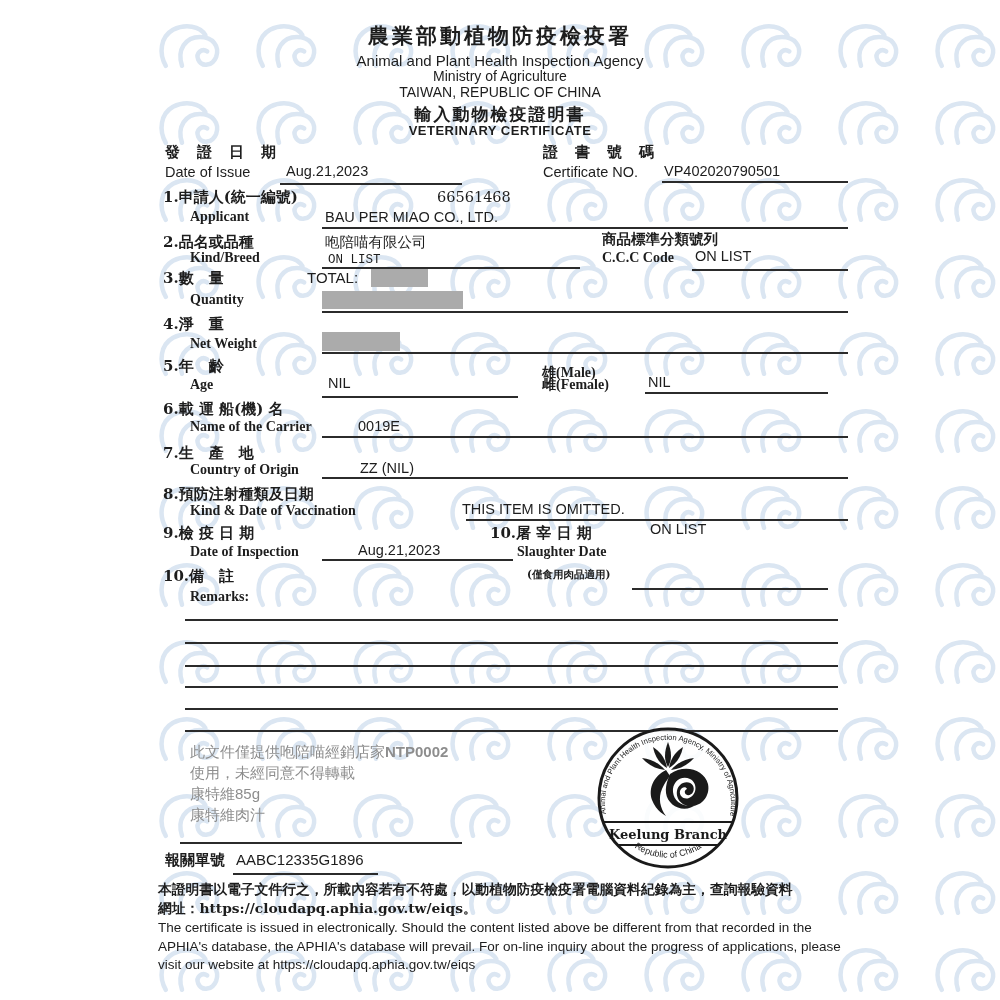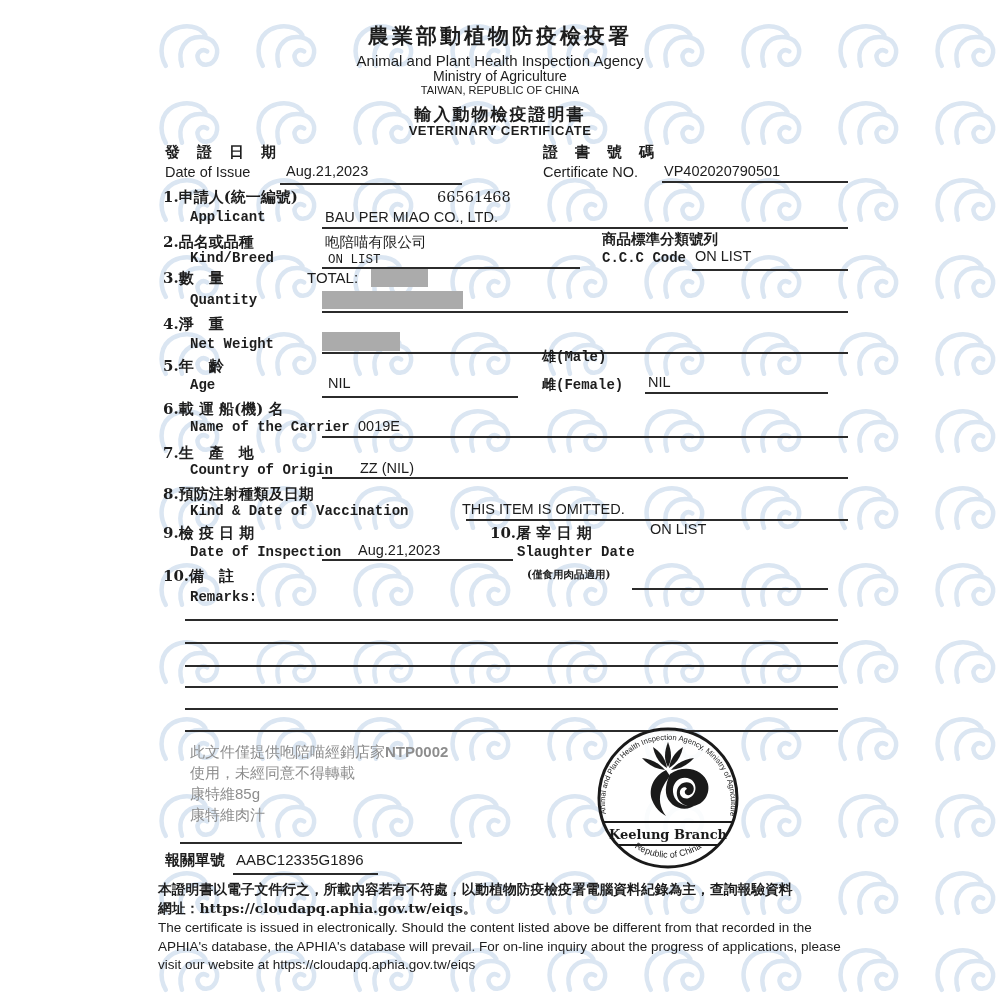--- a/index.html
+++ b/index.html
@@ -4,21 +4,21 @@
 <style>
   html,body{margin:0;padding:0;background:#ffffff;}
   .page{position:relative;width:1000px;height:1000px;background:#ffffff;overflow:hidden;
         font-family:"Liberation Sans","DejaVu Sans",sans-serif;color:#1d1d1d;}
   #wm{position:absolute;inset:0;z-index:0;}
   .wm-motif{position:absolute;}
   .layer{position:absolute;inset:0;z-index:1;}
   .abs{position:absolute;white-space:nowrap;}
   .zh-label{font-family:"DejaVu Serif","Liberation Serif",serif;font-weight:700;font-size:15px;}
   .zh-big{font-family:Liberation Sans, sans-serif;}
-  .sub{font-family:Liberation Mono, monospace;font-weight:700;font-size:14px;}
+  .sub{font-family:Liberation Serif, serif;font-weight:700;font-size:14px;}
   .val{font-family:"Liberation Sans","DejaVu Sans",sans-serif;font-size:14.5px;}
   .val-mono{font-family:"Liberation Mono","DejaVu Sans Mono",monospace;font-size:12.5px;}
   .serif-val{font-family:"DejaVu Serif","Liberation Serif",serif;font-size:14.5px;}
   .ln{position:absolute;height:2px;background:#2b2b2b;}
   .redact{position:absolute;background:#ababab;}
   .hdr{position:absolute;left:150px;top:0;width:700px;text-align:center;}
   .hdr div{white-space:nowrap;}
   .note-gray{color:#8d8d8d;font-size:15px;}
   .stamp{position:absolute;left:582px;top:712px;z-index:2;}
   .footer-zh{font-family:"DejaVu Serif","Liberation Serif",serif;font-weight:700;font-size:13.8px;line-height:19px;white-space:normal;}
@@ -498,21 +498,21 @@
           <path d="M 30,52 C 24,34 34,20 50,20 C 64,20 72,30 68,42 C 64,52 52,54 48,45 C 45,38 52,32 58,36"></path>
         </svg></div>
     </div>
 
   <div class="layer">
 
     <div class="hdr">
       <div class="abs zh-big" style="left:0;top:22px;width:700px;font-size:21px;font-weight:600;letter-spacing:3px;">農業部動植物防疫檢疫署</div>
       <div class="abs" style="left:0;top:52px;width:700px;font-size:15px;">Animal and Plant Health Inspection Agency</div>
       <div class="abs" style="left:0;top:68px;width:700px;font-size:14px;">Ministry of Agriculture</div>
-      <div class="abs" style="left:0;top:84px;width:700px;font-size:11px;">TAIWAN, REPUBLIC OF CHINA</div>
+      <div class="abs" style="left:0;top:84px;width:700px;font-size:14px;">TAIWAN, REPUBLIC OF CHINA</div>
       <div class="abs zh-big" style="left:0;top:103px;width:700px;font-size:17px;font-weight:600;letter-spacing:2px;">輸入動物檢疫證明書</div>
       <div class="abs" style="left:0;top:123px;width:700px;font-size:13px;font-weight:600;letter-spacing:0.5px;">VETERINARY CERTIFICATE</div>
     </div>
 
     <div class="abs zh-label" style="left:165px;top:143px;letter-spacing:1px;">發　證　日　期</div>
     <div class="abs val" style="left:165px;top:164px;">Date of Issue</div>
     <div class="abs val" style="left:286px;top:163px;">Aug.21,2023</div>
     <div class="ln" style="left:280px;top:183px;width:182px;"></div>
 
     <div class="abs zh-label" style="left:543px;top:143px;letter-spacing:1px;">證　書　號　碼</div>
@@ -545,21 +545,21 @@
 
     <div class="abs zh-label" style="left:163px;top:315px;">4.淨　重</div>
     <div class="abs sub" style="left:190px;top:336px;">Net Weight</div>
     <div class="redact" style="left:322px;top:332px;width:78px;height:19px;"></div>
     <div class="ln" style="left:322px;top:352px;width:526px;"></div>
 
     <div class="abs zh-label" style="left:163px;top:357px;">5.年　齡</div>
     <div class="abs sub" style="left:190px;top:377px;">Age</div>
     <div class="abs val" style="left:328px;top:375px;">NIL</div>
     <div class="ln" style="left:322px;top:396px;width:196px;"></div>
-    <div class="abs sub" style="left:542px;top:348px;">雄(Male)</div>
+    <div class="abs sub" style="left:542px;top:364px;">雄(Male)</div>
     <div class="abs sub" style="left:542px;top:376px;">雌(Female)</div>
     <div class="abs val" style="left:648px;top:374px;">NIL</div>
     <div class="ln" style="left:645px;top:392px;width:183px;"></div>
 
     <div class="abs zh-label" style="left:163px;top:400px;">6.載 運 船(機) 名</div>
     <div class="abs sub" style="left:190px;top:419px;">Name of the Carrier</div>
     <div class="abs val" style="left:358px;top:418px;">0019E</div>
     <div class="ln" style="left:322px;top:436px;width:526px;"></div>
 
     <div class="abs zh-label" style="left:163px;top:444px;">7.生　產　地</div>

